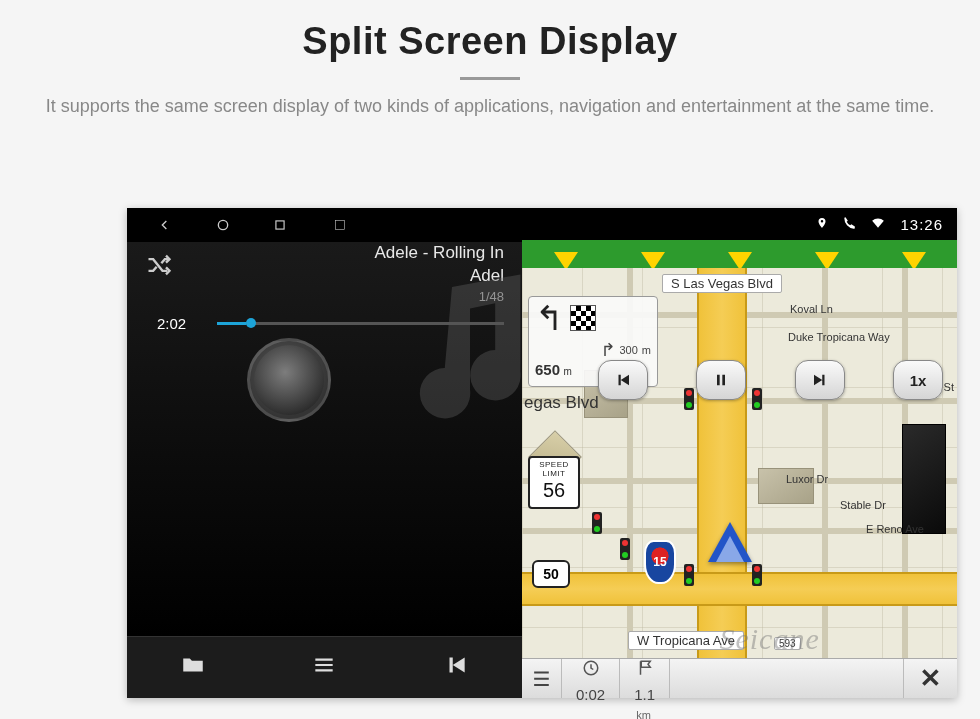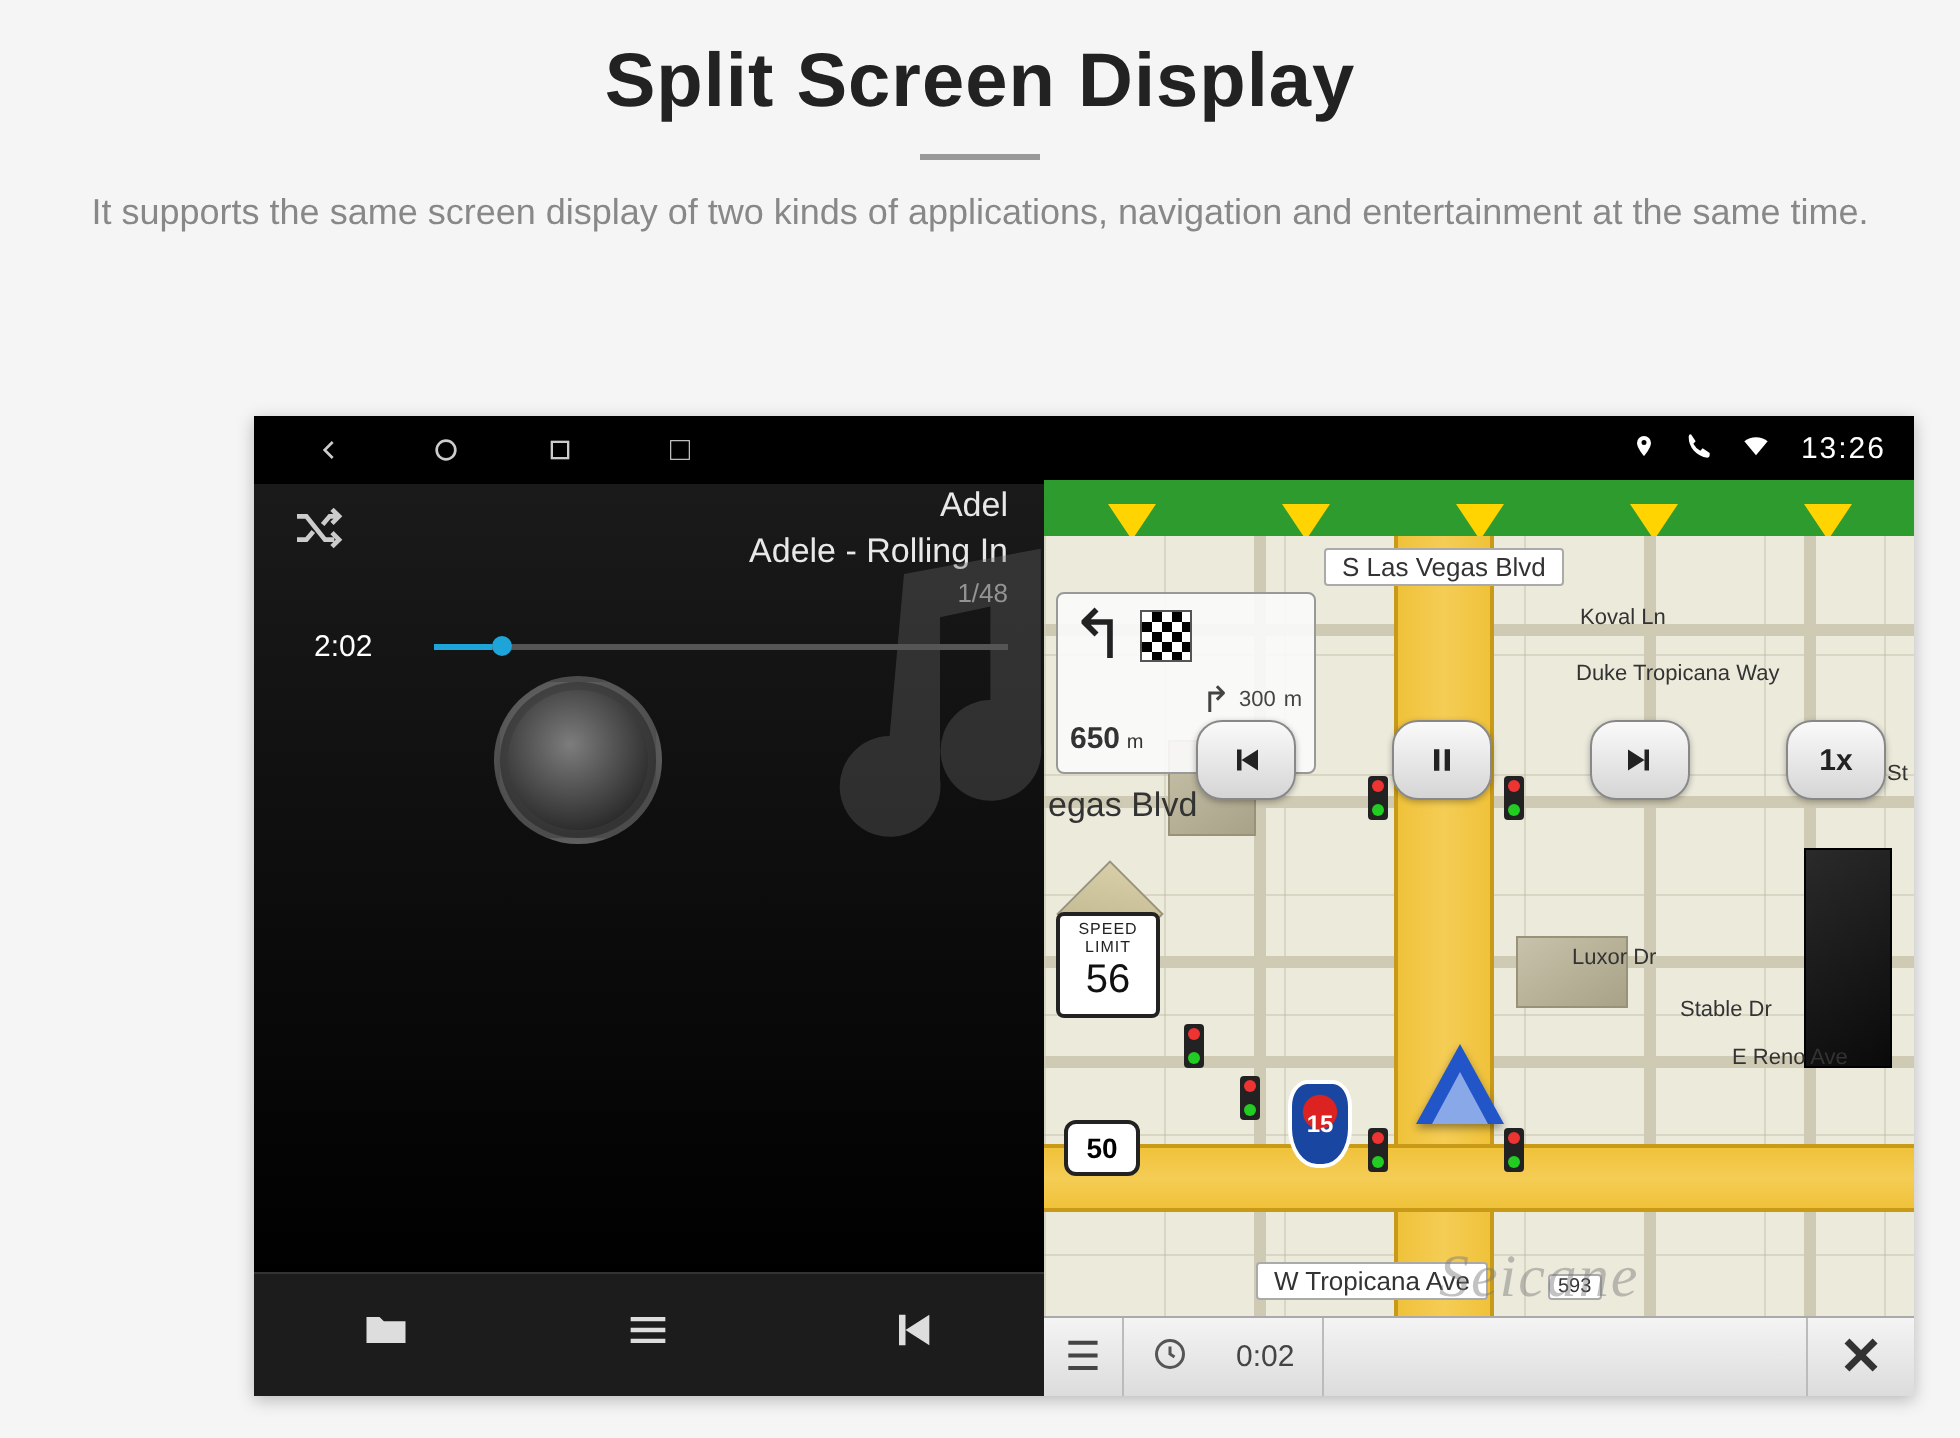--- a/index.html
+++ b/index.html
@@ -341,24 +341,25 @@
   .nav-bottom {
     height: 40px;
     background: linear-gradient(#f4f4f4,#dcdcdc);
     border-top: 1px solid #aaa;
     display: flex;
     align-items: center;
     font-size: 15px;
     color: #444;
   }
   .nav-bottom .cell {
-    display:flex; align-items:center; gap:24px;
+    display:flex; align-items:center; gap:6px;
     padding: 0 14px;
     border-right: 1px solid #bbb;
     height:100%;
+    flex-direction:column;
   }
   .nav-bottom .cell svg { width:18px; height:18px; }
   .nav-bottom .close {
     margin-left:auto;
     width: 54px;
     display:flex; align-items:center; justify-content:center;
     font-size: 26px;
     font-weight: 700;
     color:#333;
     height:100%;
@@ -450,22 +451,22 @@
       <div class="virtual-joy"></div>
 
       <div class="song-row">
         <span class="shuffle">
           <svg width="28" height="28" viewBox="0 0 24 24" fill="none" stroke="#ccc" stroke-width="2">
             <path d="M3 7h4l8 10h4M3 17h4l3-3.5M14 10.5l3-3.5h4"></path>
             <path d="M18 4l3 3-3 3M18 14l3 3-3 3"></path>
           </svg>
         </span>
         <div class="song-meta">
+          <div>Adele - Rolling In</div>
           <div>Adel</div>
-          <div>Adele - Rolling In</div>
           <div class="track-count">1/48</div>
         </div>
       </div>
 
       <div class="progress-row">
         <span class="elapsed">2:02</span>
         <div class="progress-bar"></div>
       </div>
     </div>
 
@@ -613,19 +614,29 @@
       <div class="menu">☰</div>
       <div class="cell">
         <span>
           <svg viewBox="0 0 24 24" fill="none" stroke="#555" stroke-width="2">
               <circle cx="12" cy="12" r="9"></circle>
               <path d="M12 7v5l3 2"></path>
             </svg>
         </span>
         <span>0:02</span>
       </div>
+      <div class="cell">
+        <span>
+          <svg viewBox="0 0 24 24" fill="#555">
+              <rect x="5" y="3" width="2" height="18"></rect>
+              <path d="M7 3h12l-3 4 3 4H7z" fill="none" stroke="#555" stroke-width="2"></path>
+            </svg>
+        </span>
+        <span>1.1</span>
+        <span class="unit">km</span>
+      </div>
       <div class="close">✕</div>
     </div>
 
     <div class="watermark">Seicane</div>
   </div>
 
 </div>
 
 </body></html>

